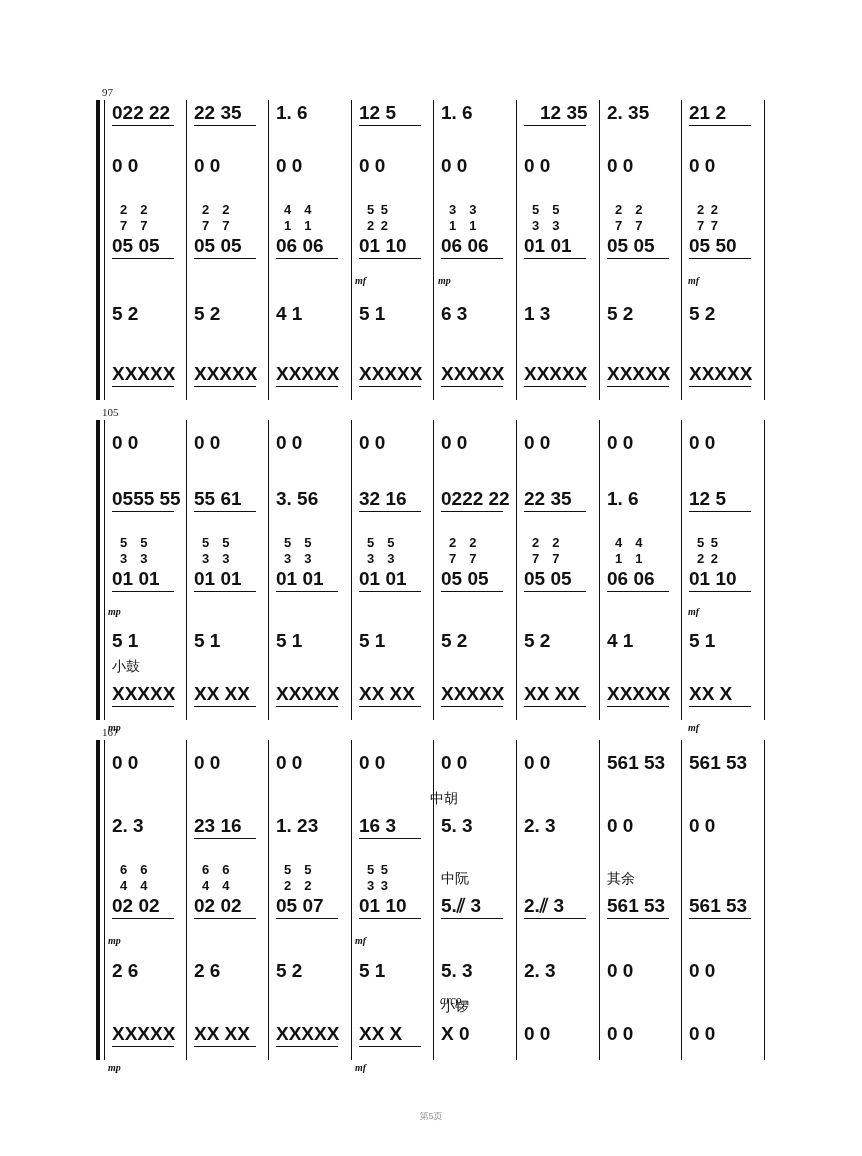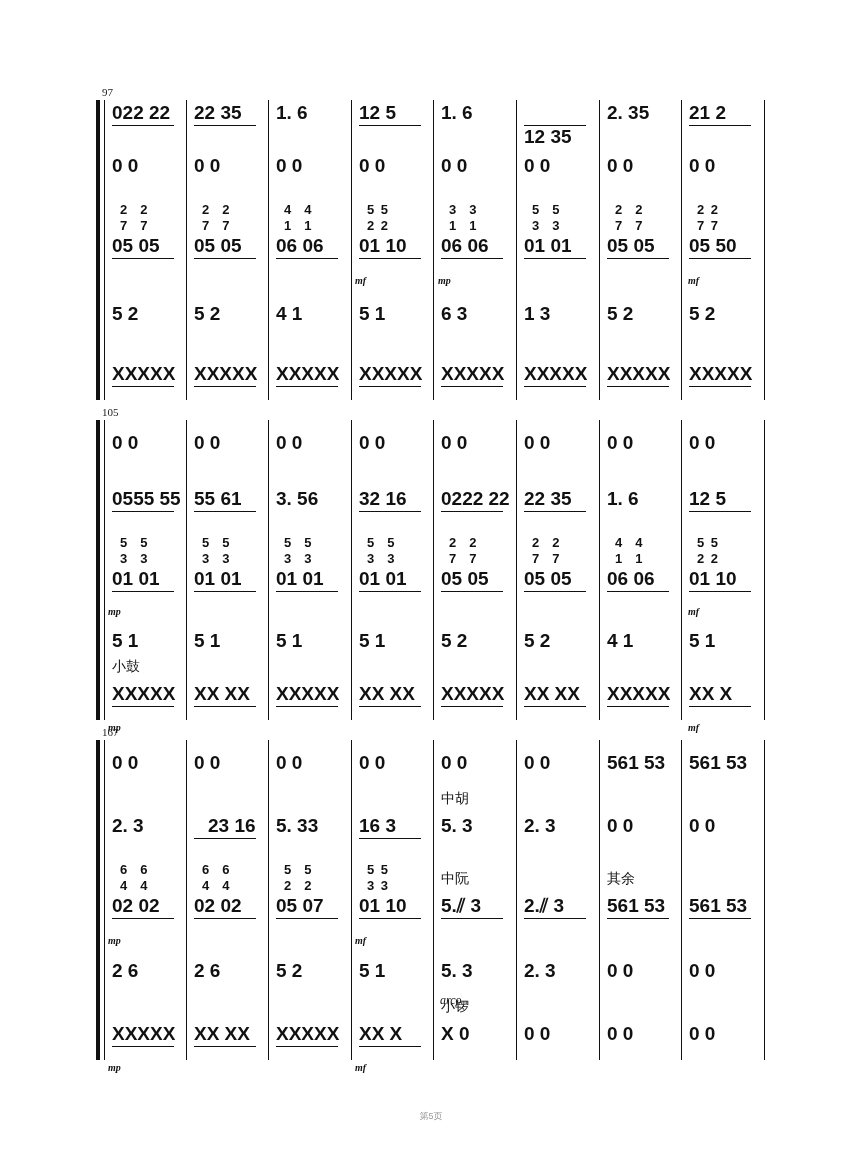--- a/index.html
+++ b/index.html
@@ -31,21 +31,21 @@
     <div class="barline" style="left: 681px; top: 100px; height: 300px;"></div>
     <div class="barline" style="left: 764px; top: 100px; height: 300px;"></div>
     <div class="note" style="left: 112px; top: 102px;">022 22</div>
     <div class="ul" style="left: 112px; top: 125px; width: 62px;"></div>
     <div class="note" style="left: 194px; top: 102px;">22  35</div>
     <div class="ul" style="left: 194px; top: 125px; width: 62px;"></div>
     <div class="note" style="left: 276px; top: 102px;">1.    6</div>
     <div class="note" style="left: 359px; top: 102px;">12  5</div>
     <div class="ul" style="left: 359px; top: 125px; width: 62px;"></div>
     <div class="note" style="left: 441px; top: 102px;"> 1.    6</div>
-    <div class="note" style="left: 524px; top: 102px; margin-top: 24px;">12  35</div>
+    <div class="note" style="left: 540px; top: 102px;">12  35</div>
     <div class="ul" style="left: 524px; top: 125px; width: 62px;"></div>
     <div class="note" style="left: 607px; top: 102px;">2.    35</div>
     <div class="note" style="left: 689px; top: 102px;">21  2</div>
     <div class="ul" style="left: 689px; top: 125px; width: 62px;"></div>
     <div class="note" style="left: 112px; top: 155px;">0   0</div>
     <div class="note" style="left: 194px; top: 155px;">0   0</div>
     <div class="note" style="left: 276px; top: 155px;">0   0</div>
     <div class="note" style="left: 359px; top: 155px;">0   0</div>
     <div class="note" style="left: 441px; top: 155px;">0   0</div>
     <div class="note" style="left: 524px; top: 155px;">0   0</div>
@@ -217,30 +217,30 @@
     <div class="barline" style="left: 764px; top: 740px; height: 320px;"></div>
     <div class="note" style="left: 112px; top: 752px;">0   0</div>
     <div class="note" style="left: 194px; top: 752px;">0   0</div>
     <div class="note" style="left: 276px; top: 752px;">0   0</div>
     <div class="note" style="left: 359px; top: 752px;">0   0</div>
     <div class="note" style="left: 441px; top: 752px;">0  0</div>
     <div class="note" style="left: 524px; top: 752px;">0  0</div>
     <div class="note" style="left: 607px; top: 752px;">561 53</div>
     <div class="note" style="left: 689px; top: 752px;">561 53</div>
     <div class="note" style="left: 112px; top: 815px;">2.    3</div>
-    <div class="note" style="left: 208px; top: 815px;">23  16</div>
+    <div class="note" style="left: 194px; top: 815px;">23  16</div>
     <div class="ul" style="left: 194px; top: 838px; width: 62px;"></div>
-    <div class="note" style="left: 276px; top: 815px;">5.    33</div>
+    <div class="note" style="left: 276px; top: 815px;">1.    23</div>
     <div class="note" style="left: 359px; top: 815px;">16  3</div>
     <div class="ul" style="left: 359px; top: 838px; width: 62px;"></div>
     <div class="note" style="left: 441px; top: 815px;">5.    3</div>
     <div class="note" style="left: 524px; top: 815px;">2.    3</div>
     <div class="note" style="left: 607px; top: 815px;">0   0</div>
     <div class="note" style="left: 689px; top: 815px;">0   0</div>
-    <div class="label" style="left: 441px; top: 790px;">中胡</div>
+    <div class="label" style="left: 430px; top: 790px;">中胡</div>
     <div class="note" style="left: 112px; top: 895px;">02  02</div>
     <div class="ul" style="left: 112px; top: 918px; width: 62px;"></div>
     <div class="chord" style="left: 120px; top: 863px; white-space: pre;">6  6</div>
     <div class="chord" style="left: 120px; top: 879px; white-space: pre;">4  4</div>
     <div class="note" style="left: 194px; top: 895px;">02  02</div>
     <div class="ul" style="left: 194px; top: 918px; width: 62px;"></div>
     <div class="chord" style="left: 202px; top: 863px; white-space: pre;">6  6</div>
     <div class="chord" style="left: 202px; top: 879px; white-space: pre;">4  4</div>
     <div class="note" style="left: 276px; top: 895px;">05  07</div>
     <div class="ul" style="left: 276px; top: 918px; width: 62px;"></div>

